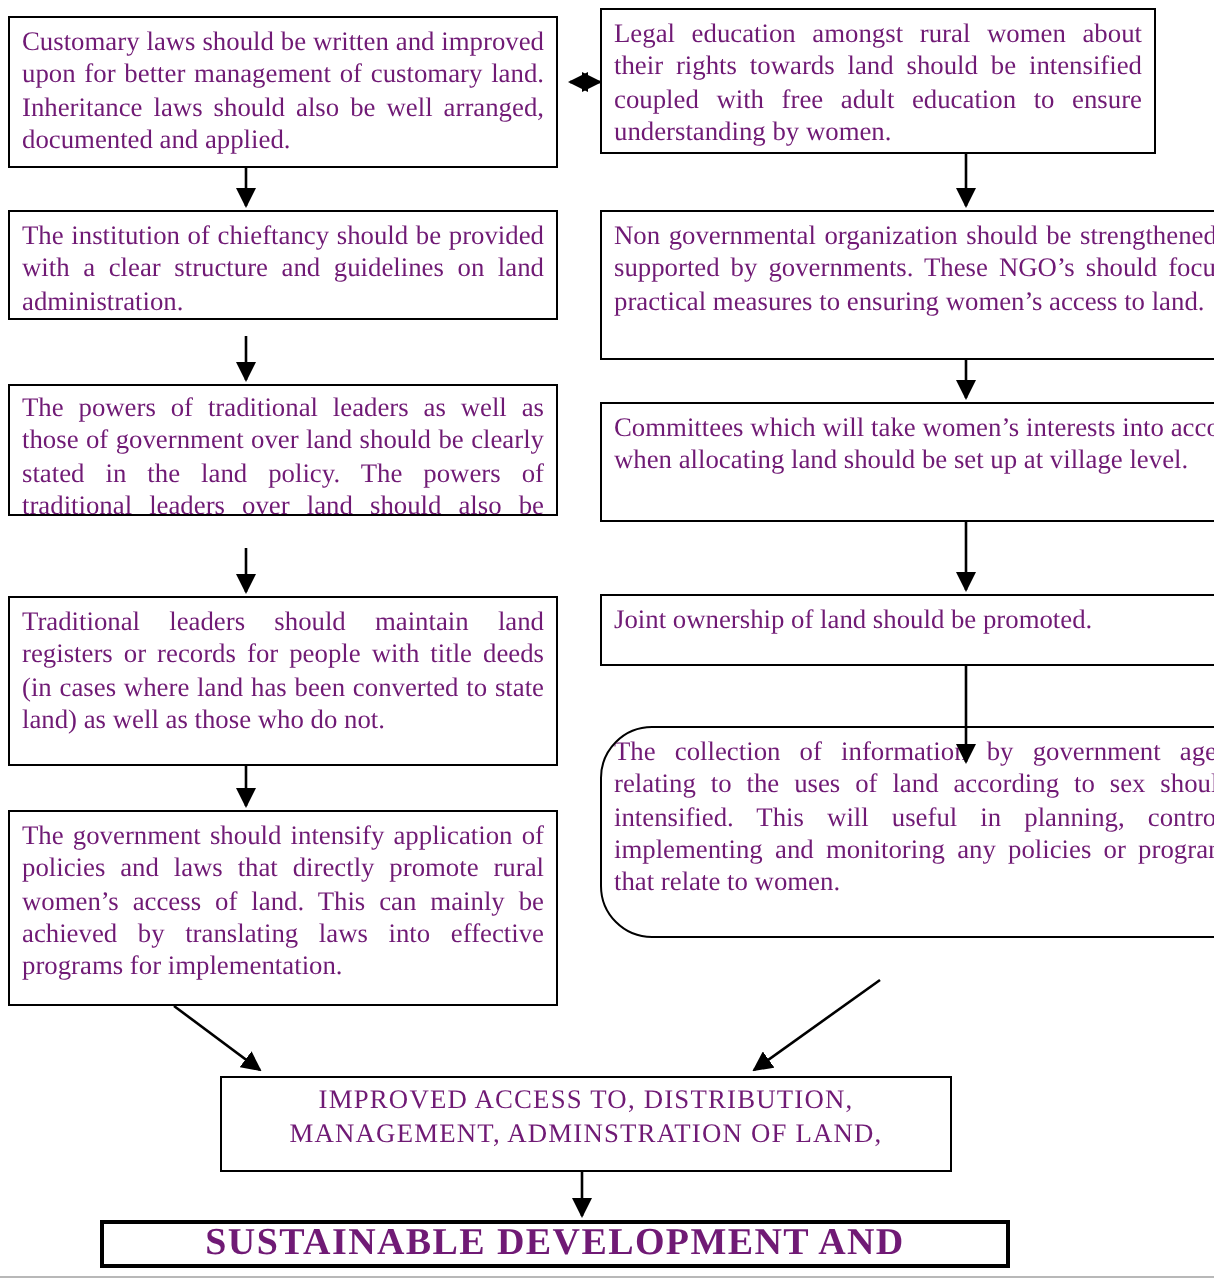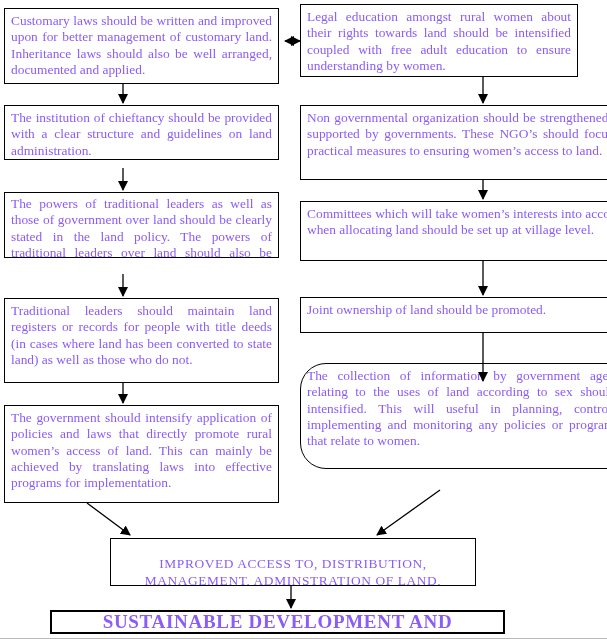--- a/index.html
+++ b/index.html
@@ -2,21 +2,21 @@
 <html><head>
 <meta charset="utf-8">
 <style>
   html, body { margin: 0; padding: 0; background: #ffffff; }
   .stage {
     position: relative;
     width: 607px;
     height: 639px;
     background: #ffffff;
     font-family: "Liberation Serif", serif;
-    color: #8b5cf6;
+    color: #701a75;
     overflow: hidden;
   }
   .box {
     position: absolute;
     box-sizing: border-box;
     border: 1.5px solid #000000;
     background: #ffffff;
     font-size: 13.4px;
     line-height: 16.3px;
     padding: 4px 6px;
@@ -31,21 +31,21 @@
   .b-l5 { left: 4px;   top: 405px; width: 275px; height: 98px; }
   
   .b-r1 { left: 300px; top: 4px;   width: 278px; height: 73px; }
   .b-r2 { left: 300px; top: 105px; width: 339px; height: 75px; }
   .b-r3 { left: 300px; top: 201px; width: 334px; height: 60px; }
   .b-r4 { left: 300px; top: 297px; width: 356px; height: 36px; }
   .b-r5 { left: 300px; top: 363px; width: 343px; height: 106px; border-radius: 26px; }
   
   .b-imp {
     left: 110px; top: 538px; width: 366px; height: 48px;
-    text-align: center; padding-top: 16px;
+    text-align: center; padding-top: 2px;
     letter-spacing: 0.6px; line-height: 17px;
   }
   .b-sus {
     left: 50px; top: 610px; width: 455px; height: 24px;
     border-width: 2px;
     text-align: center; font-weight: bold; letter-spacing: 0.7px;
     font-size: 19px; line-height: 18px; padding-top: 1px;
   }
   .arrow-layer {
     position: absolute;

